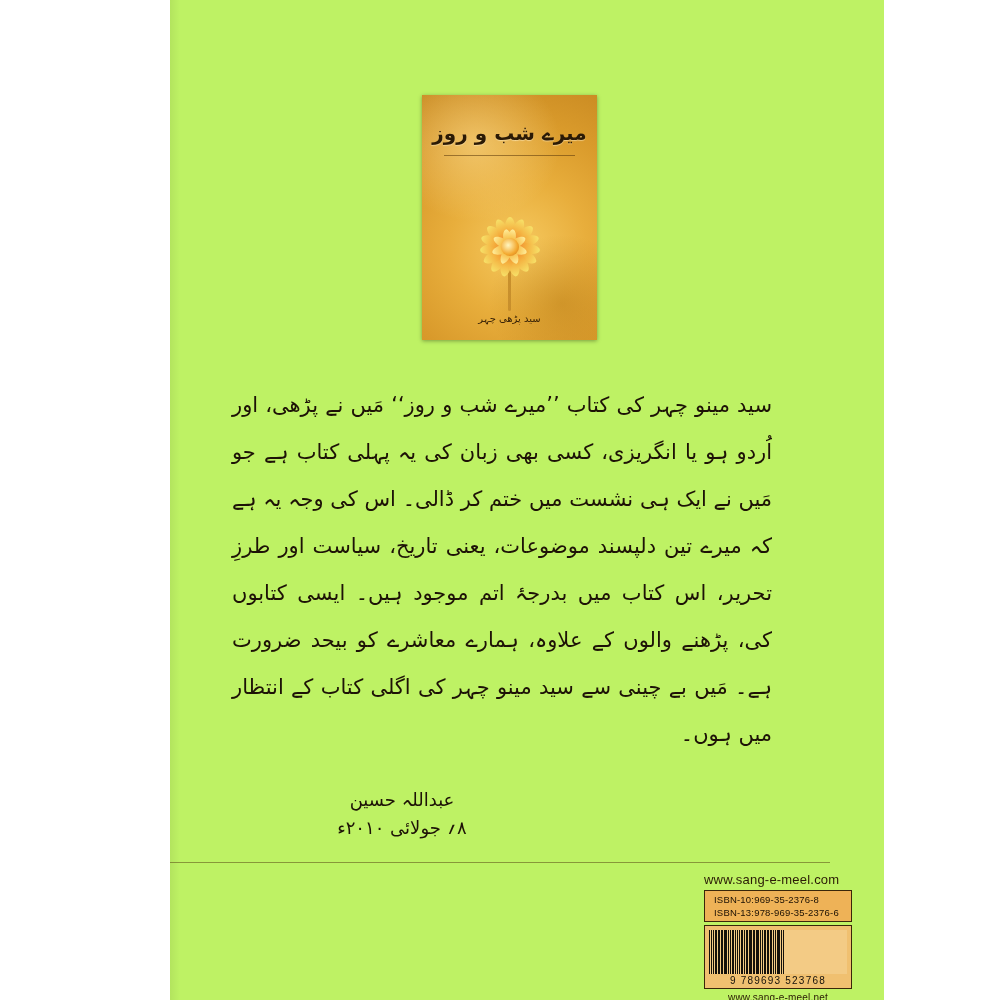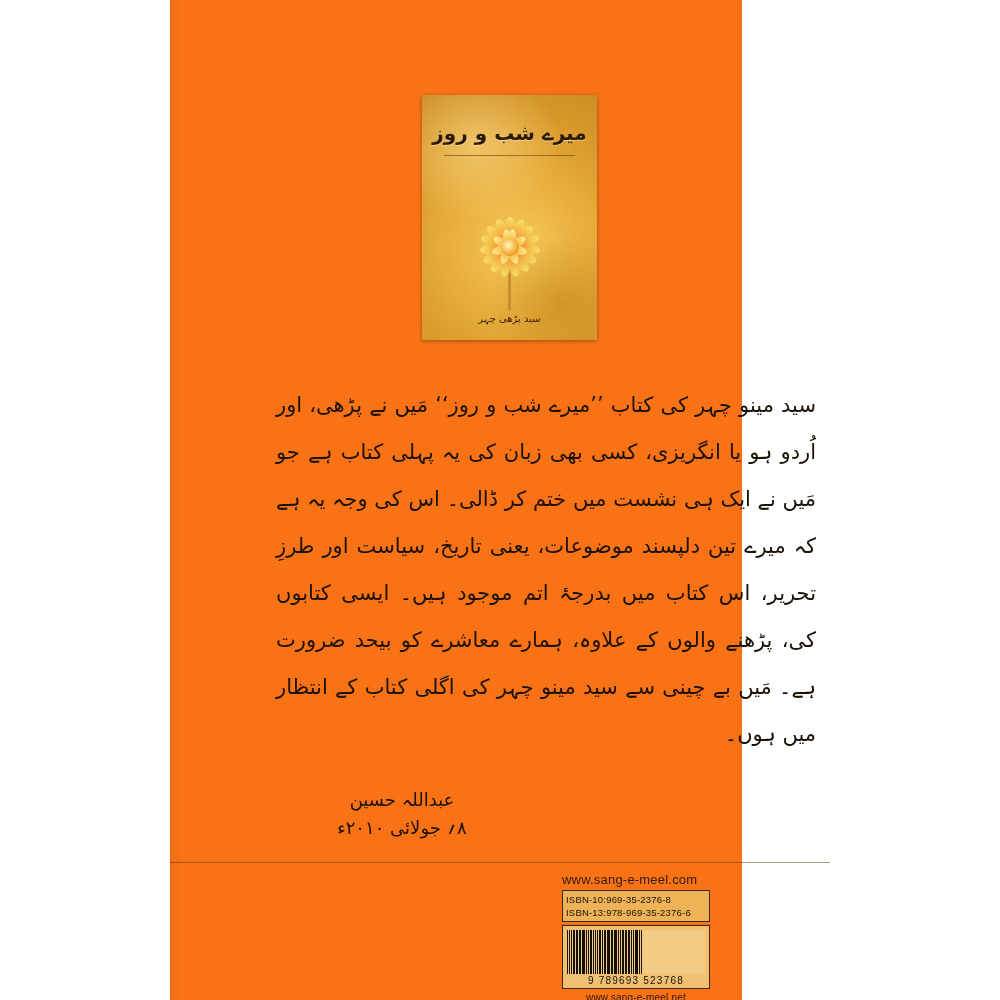--- a/index.html
+++ b/index.html
@@ -20,23 +20,23 @@
     width: 1000px;
     height: 1000px;
     background: #ffffff;
   }
 
   
   #cover {
     position: absolute;
     left: 170px;
     top: 0px;
-    width: 572px;
+    width: 714px;
     height: 1000px;
-    background: #f97316;
+    background: #bef264;
     box-shadow: 0 0 0 0 rgba(0,0,0,0);
   }
 
   
   #spine-shade {
     position: absolute;
     left: 0;
     top: 0;
     width: 10px;
     height: 100%;
@@ -146,21 +146,20 @@
     left: 62px;
     top: 382px;
     width: 540px;
     direction: rtl;
     text-align: justify;
     color: #1d1206;
     font-family: "DejaVu Sans", sans-serif;
     font-size: 21px;
     line-height: 47px;
     letter-spacing: 0px;
-    margin-left: 44px;
   }
   #blurb p { margin: 0; }
 
   #signature {
     position: absolute;
     left: 62px;
     top: 786px;
     width: 340px;
     direction: rtl;
     text-align: center;
@@ -192,21 +191,21 @@
   #pub .weburl {
     font-family: "Liberation Sans", sans-serif;
     font-size: 13px;
     color: #2a1a05;
     margin-bottom: 3px;
     letter-spacing: 0.2px;
   }
   #isbn-box {
     border: 1px solid #3a2609;
     background: #eeb257;
-    padding: 2px 3px;
+    padding: 2px 9px;
     font-family: "Liberation Sans", sans-serif;
     font-size: 9.5px;
     line-height: 13px;
     color: #1b1003;
     letter-spacing: 0.2px;
   }
   #barcode-box {
     margin-top: 3px;
     border: 1px solid #3a2609;
     background: #f0c070;

